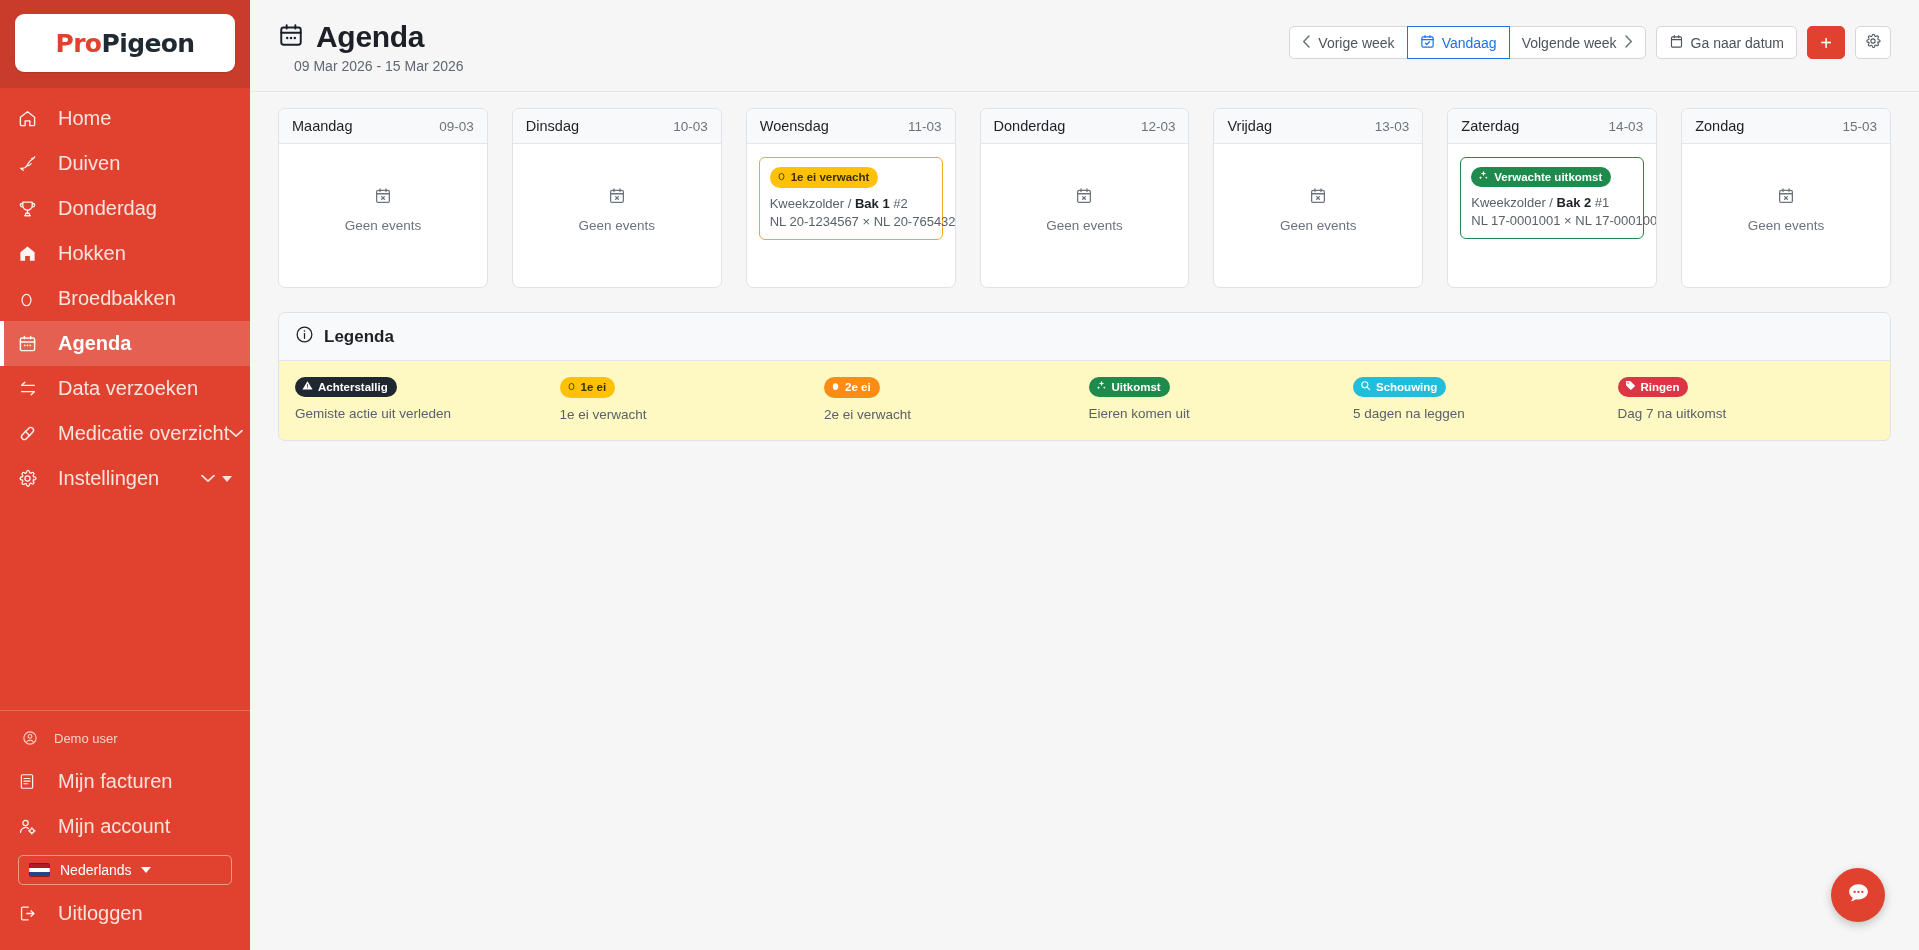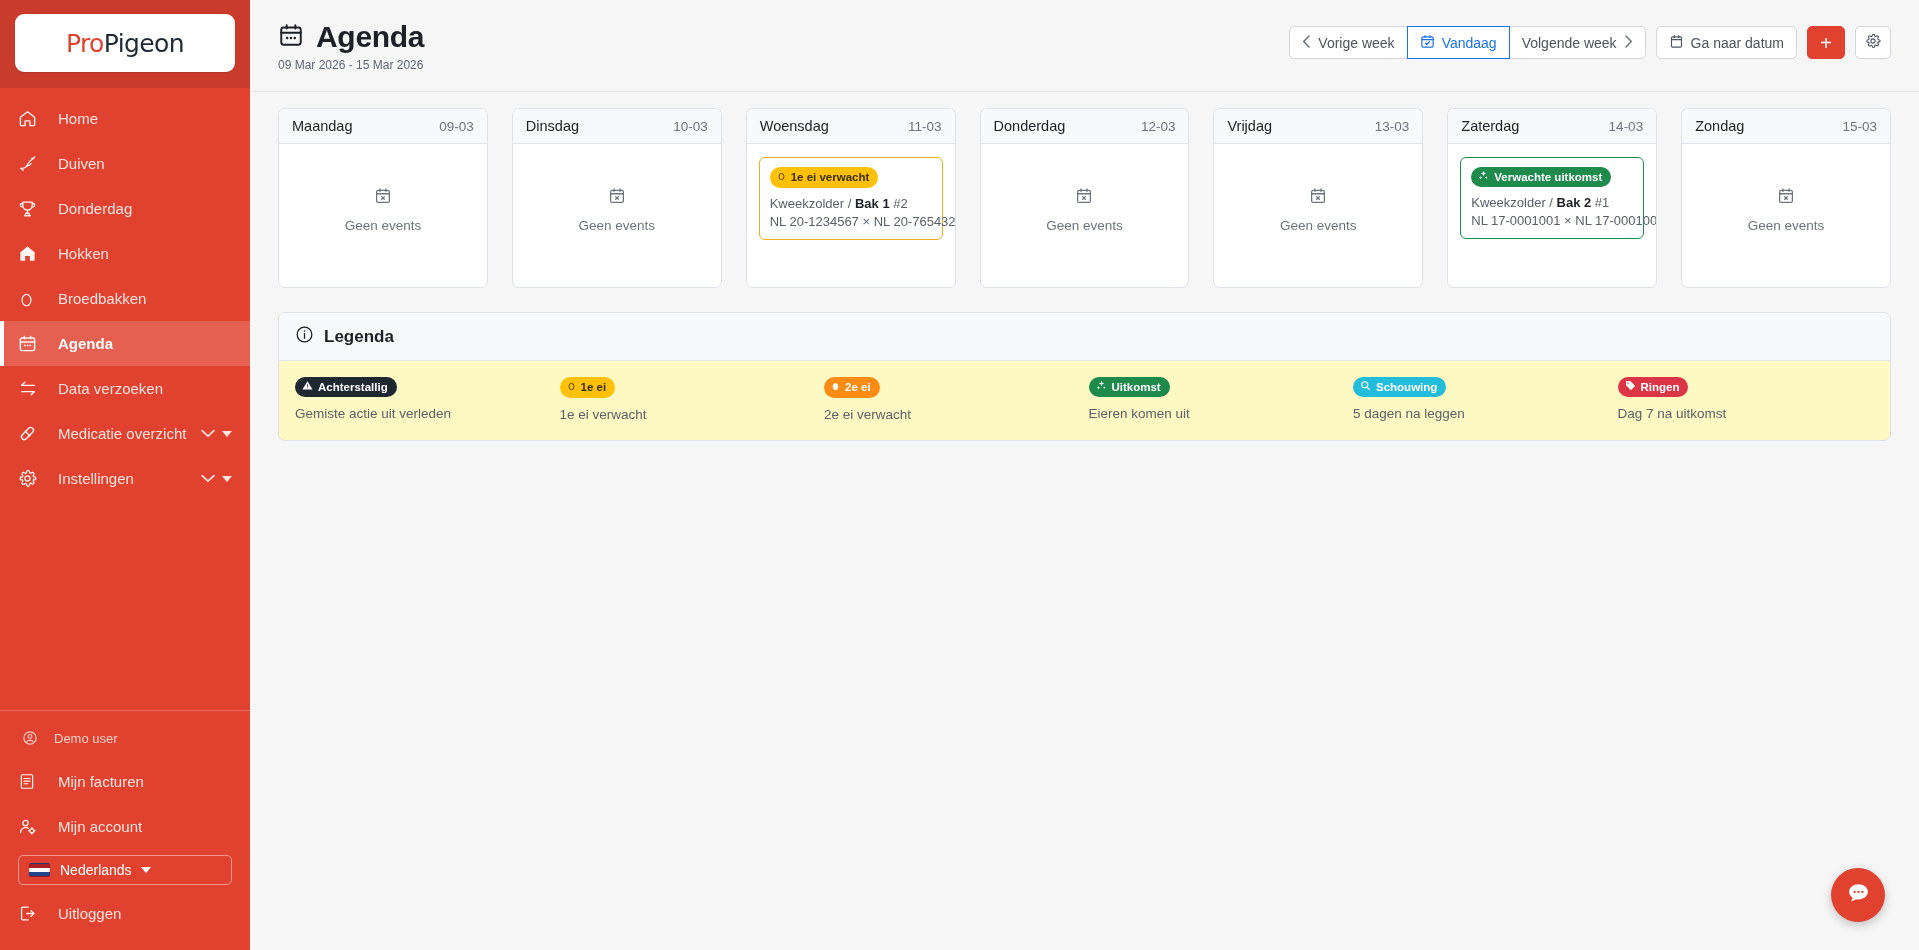--- a/index.html
+++ b/index.html
@@ -26,31 +26,31 @@
     background: #c93c2b;
     padding: 14px 15px 16px 15px;
   }
   .brand-card {
     background: #ffffff;
     border-radius: 9px;
     height: 58px;
     display: flex; align-items: center; justify-content: center;
     box-shadow: 0 1px 2px rgba(0,0,0,.15);
   }
-  .brand-text { font-size: 25px; font-weight: 400; letter-spacing: -.6px; font-family: "DejaVu Sans", sans-serif; text-align: right; }
+  .brand-text { font-size: 25px; font-weight: 700; letter-spacing: -.6px; font-family: "DejaVu Sans", sans-serif; text-align: right; }
   .brand-pro { color: #e0422f; }
   .brand-pigeon { color: #1f2a33; }
 
   .nav-main { padding-top: 8px; }
   .nav-item {
     display: flex; align-items: center;
     height: 45px;
     padding: 0 18px;
     color: #fbe3df;
-    font-size: 15px;
+    font-size: 20px;
     cursor: pointer;
     position: relative;
     text-decoration: none;
     white-space: nowrap;
   }
   .nav-item .ico {
     width: 26px; min-width: 26px; height: 22px;
     display: flex; align-items: center; justify-content: flex-start;
     margin-right: 14px;
     opacity: .95;
@@ -114,21 +114,21 @@
   .topbar {
     display: flex; align-items: flex-start; justify-content: space-between;
     padding: 20px 28px 14px 28px;
     background: #f6f6f7;
     border-bottom: 1px solid #e6e6e8;
     height: 92px;
   }
   .title-block { display: flex; flex-direction: column; }
   .title-row { display: flex; align-items: center; gap: 12px; }
   .page-title { font-size: 30px; font-weight: 700; color: #1d2026; letter-spacing: -.3px; }
-  .subtitle { font-size: 12px; color: #5f6672; margin-top: 4px; margin-left: 0; }
+  .subtitle { font-size: 14px; color: #5f6672; margin-top: 4px; margin-left: 16px; }
 
   .toolbar { display: flex; align-items: center; gap: 10px; padding-top: 6px; }
   .btn-group { display: flex; }
   .btn {
     height: 33px;
     display: inline-flex; align-items: center; gap: 7px;
     padding: 0 12px;
     background: #ffffff;
     border: 1px solid #d3d6da;
     color: #4d535c;

